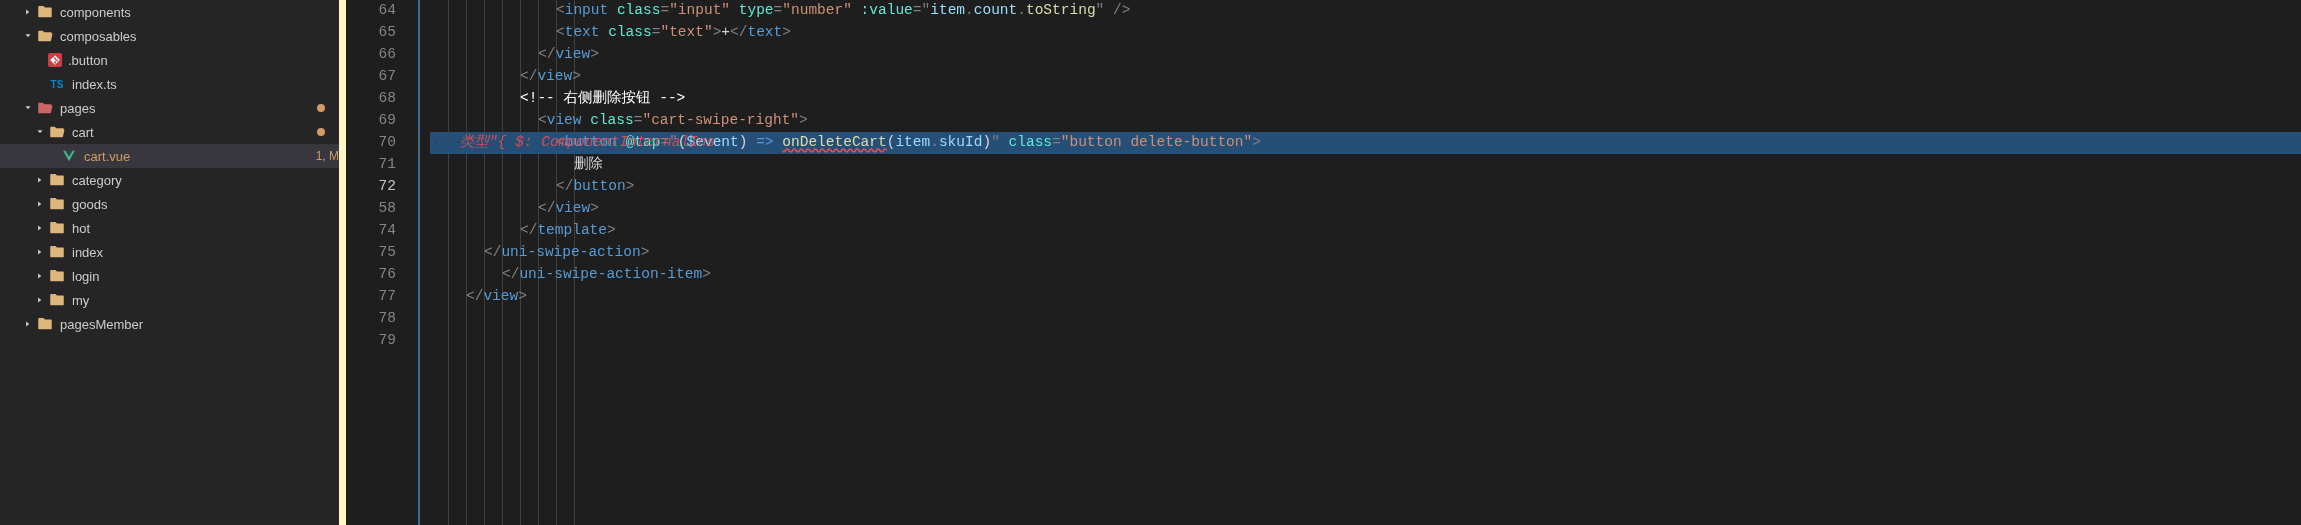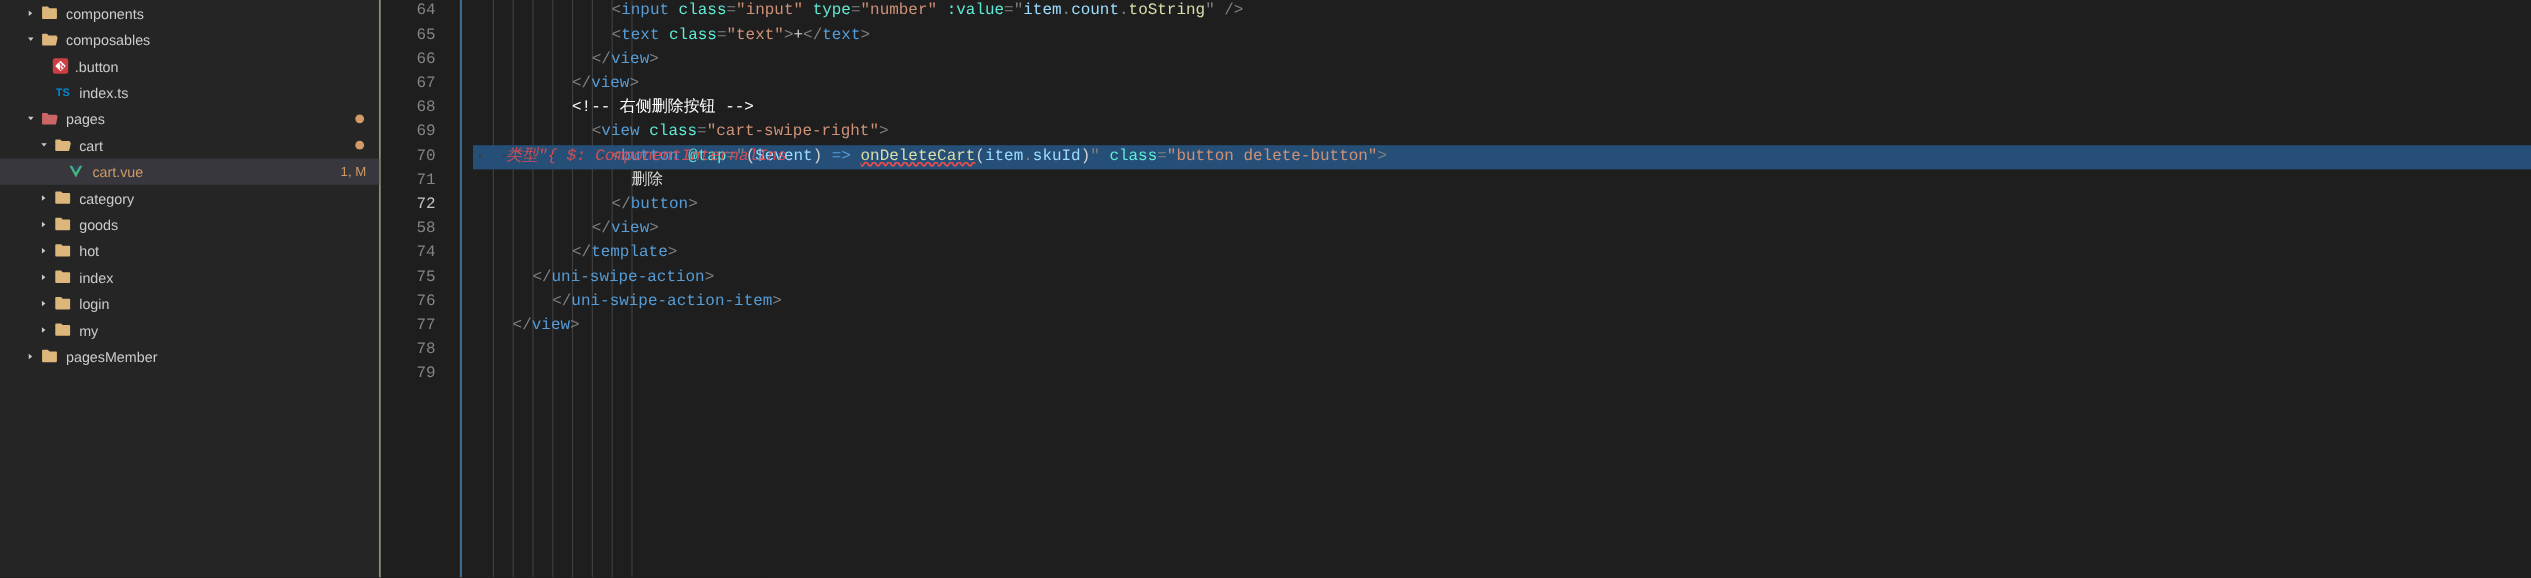--- a/index.html
+++ b/index.html
@@ -11,21 +11,21 @@
     display: flex;
     height: 525px;
     width: 2301px;
     overflow: hidden;
   }
   
   .sidebar {
     width: 346px;
     background: #252526;
     overflow-y: auto;
-    border-right: 1px solid #fef9c3;
+    border-right: 7px solid #fef9c3;
     flex-shrink: 0;
   }
   .tree-item {
     display: flex;
     align-items: center;
     height: 24px;
     padding-left: 0;
     cursor: pointer;
     position: relative;
   }
@@ -60,21 +60,20 @@
     flex: 1;
     white-space: nowrap;
     overflow: hidden;
     text-overflow: ellipsis;
     font-family: "Segoe UI", -apple-system, sans-serif;
     font-size: 13px;
   }
   .tree-label.dim { color: #d19a66; }
   .tree-badge {
     margin-left: auto;
-    padding-right: 12px;
     font-size: 12px;
     font-family: "Segoe UI", sans-serif;
     color: #d19a66;
   }
   .status-dot {
     width: 8px; height: 8px; border-radius: 50%;
     background: #d19a66;
     margin-left: auto; margin-right: 14px;
     flex-shrink: 0;
   }

